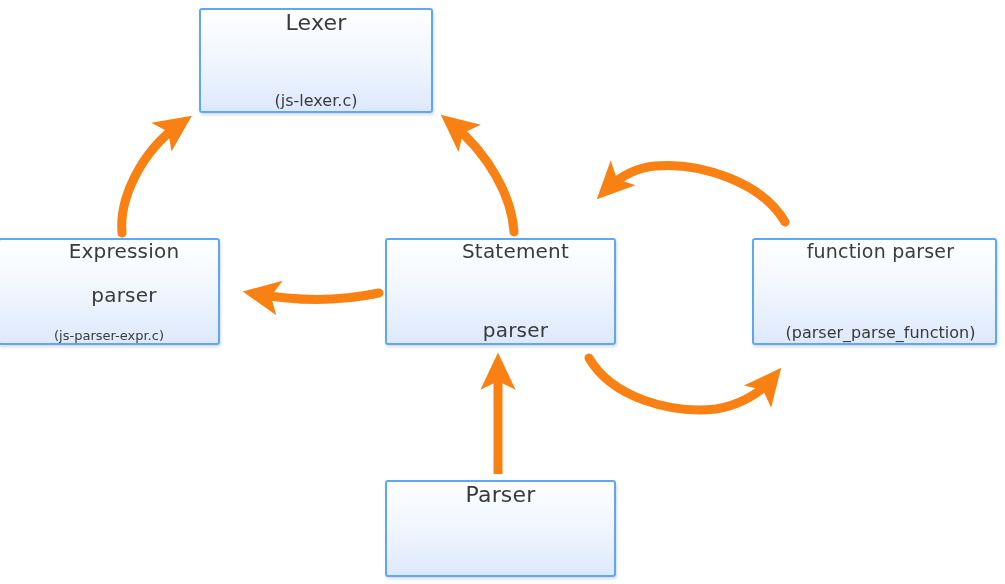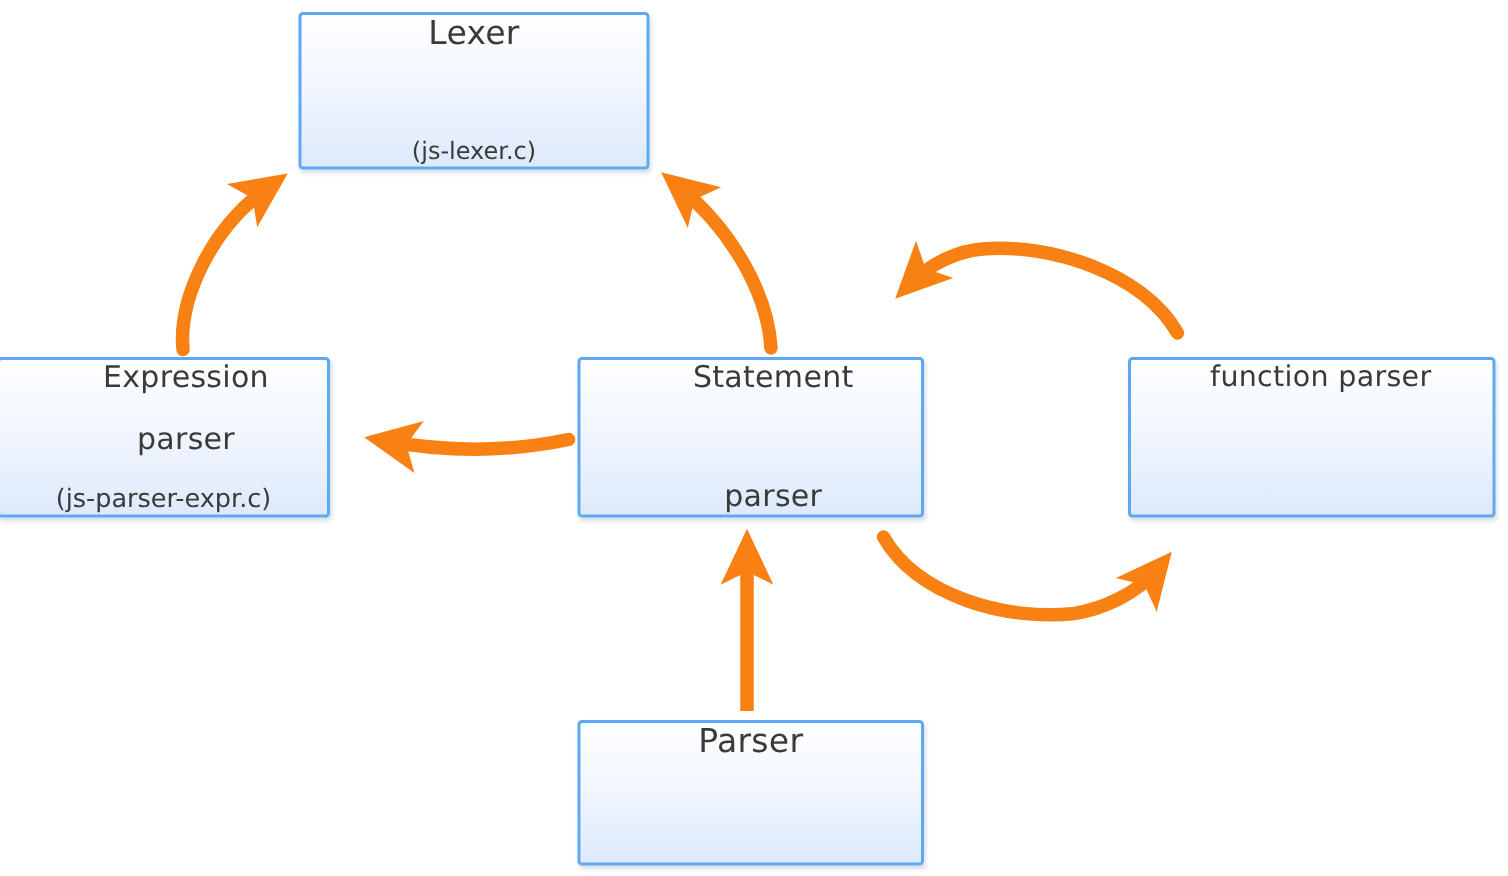--- a/index.html
+++ b/index.html
@@ -47,21 +47,21 @@
     font-size: 22px;
     letter-spacing: 0.2px;
     white-space: nowrap;
   }
   .node-sub {
     font-size: 16px;
     letter-spacing: 0px;
     white-space: nowrap;
   }
   .node-title.small { font-size: 20px; margin-left: 30px; }
-  .node-sub.small { font-size: 17px; }
+  .node-sub.small { font-size: 13px; }
   .node-title.tiny { font-size: 19px; }
   .node-sub.tiny { font-size: 16px; }
 
   
   #node-lexer       { left: 199px; top: 8px;   width: 234px; height: 105px; }
   #node-expression  { left: -2px;  top: 238px; width: 222px; height: 107px; }
   #node-statement   { left: 385px; top: 238px; width: 231px; height: 107px; }
   #node-function    { left: 752px; top: 238px; width: 245px; height: 107px; padding-left: 12px; }
   #node-parser      { left: 385px; top: 480px; width: 231px; height: 97px;  }
 </style>
@@ -101,19 +101,20 @@
     <div class="node-sub small">(js-parser-expr.c)</div>
   </div>
 
   <div class="node-box" id="node-statement">
     <div class="node-title small">Statement</div>
     <div class="node-title small">parser</div>
   </div>
 
   <div class="node-box" id="node-function">
     <div class="node-title tiny">function parser</div>
+    <div class="node-sub tiny">(parser_parse_function)</div>
   </div>
 
   <div class="node-box" id="node-parser">
     <div class="node-title">Parser</div>
   </div>
 
 </div>
 
 </body></html>

